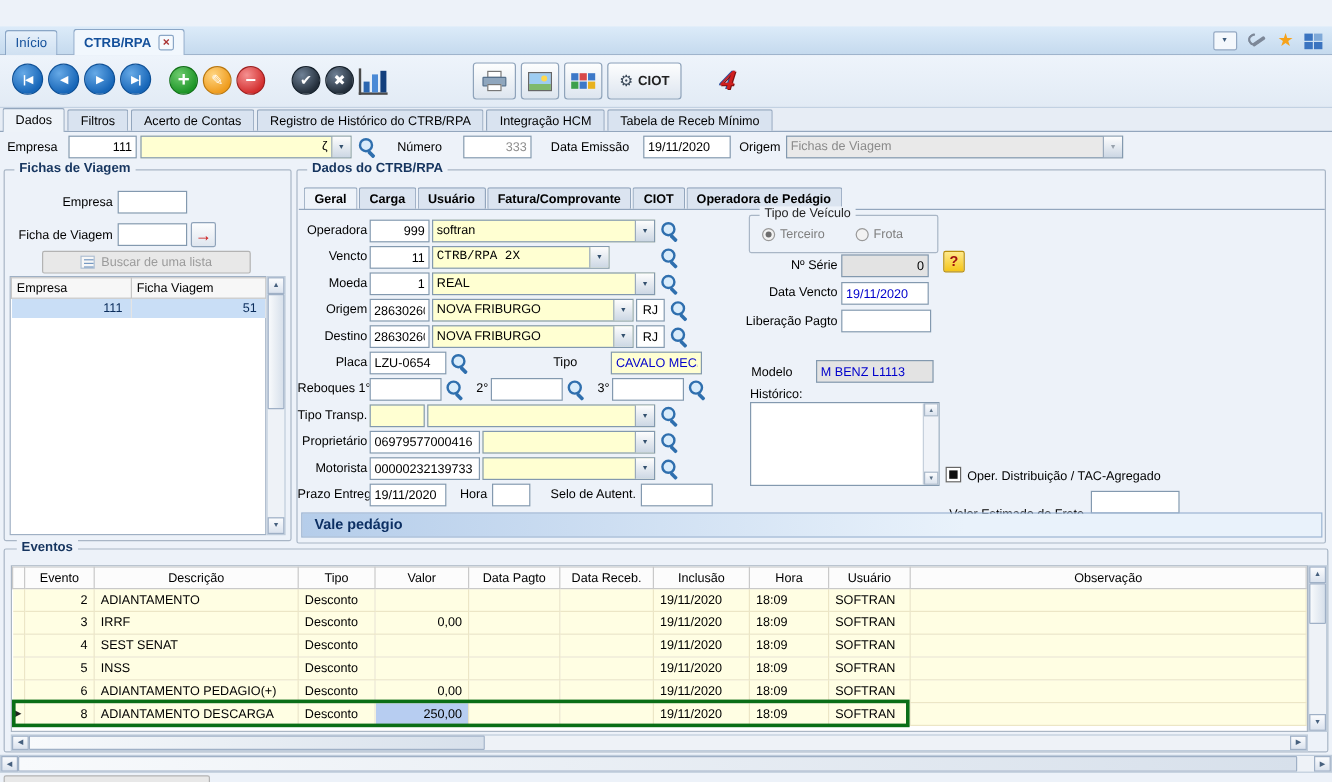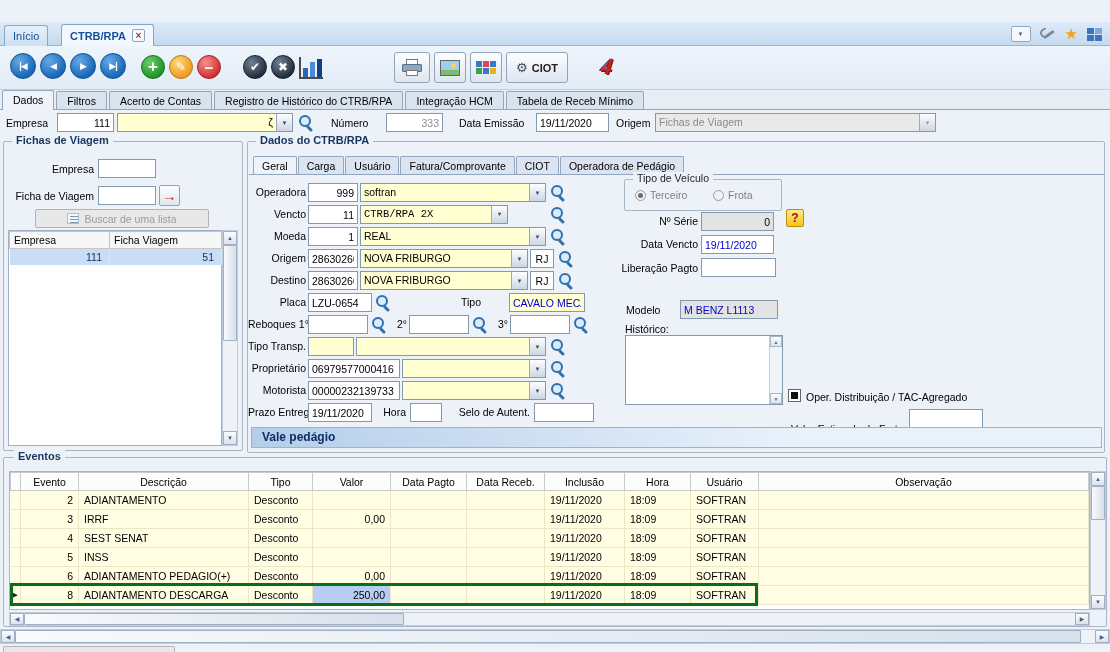--- a/index.html
+++ b/index.html
@@ -109,21 +109,21 @@
   .sbthumb { position:absolute; background:linear-gradient(90deg,#f8fafc,#d7e0eb); border:1px solid #9fb0c6; border-radius:1px; }
 
   
   #fgrid { position:absolute; background:#fff; border:1px solid #9fb0c4; }
   #fgrid table { border-collapse:collapse; table-layout:fixed; width:212px; font-size:10.5px; }
   #fgrid th { height:17px; background:#f7f7f7; border:1px solid #c6c6c6; font-weight:normal; text-align:left; padding:0 4px; }
   #fgrid td { height:16px; border-right:1px solid #e4e4e4; padding:0 7px; text-align:right; }
   #fgrid tr.selrow td { background:#c9def6; color:#0b2d5c; }
 
   
-  .dtabs { position:absolute; display:flex; align-items:flex-end; }
+  .dtabs { position:absolute; display:flex; align-items:flex-end;font-weight:bold; }
   .dtab { height:18px; padding:3px 8px 0; border:1px solid #93a6bd; border-bottom:none; background:#dbe4f0;
     margin-right:1px; font-size:10.5px; border-radius:2px 2px 0 0; white-space:nowrap; }
   .dtab.on { background:#eef3f9; height:19px; margin-bottom:-1px; }
   .tabline { position:absolute; height:1px; background:#93a6bd; }
 
   .valebar { position:absolute; background:linear-gradient(90deg,#b5cdea,#e9f2fb 65%);
     border:1px solid #9cb4d2; line-height:19px; padding-left:10px; font-size:12px; font-weight:bold; color:#0c2f63; }
 
   
   #egridwrap { position:absolute; background:#fff; border:1px solid #aab6c4; overflow:hidden; }

